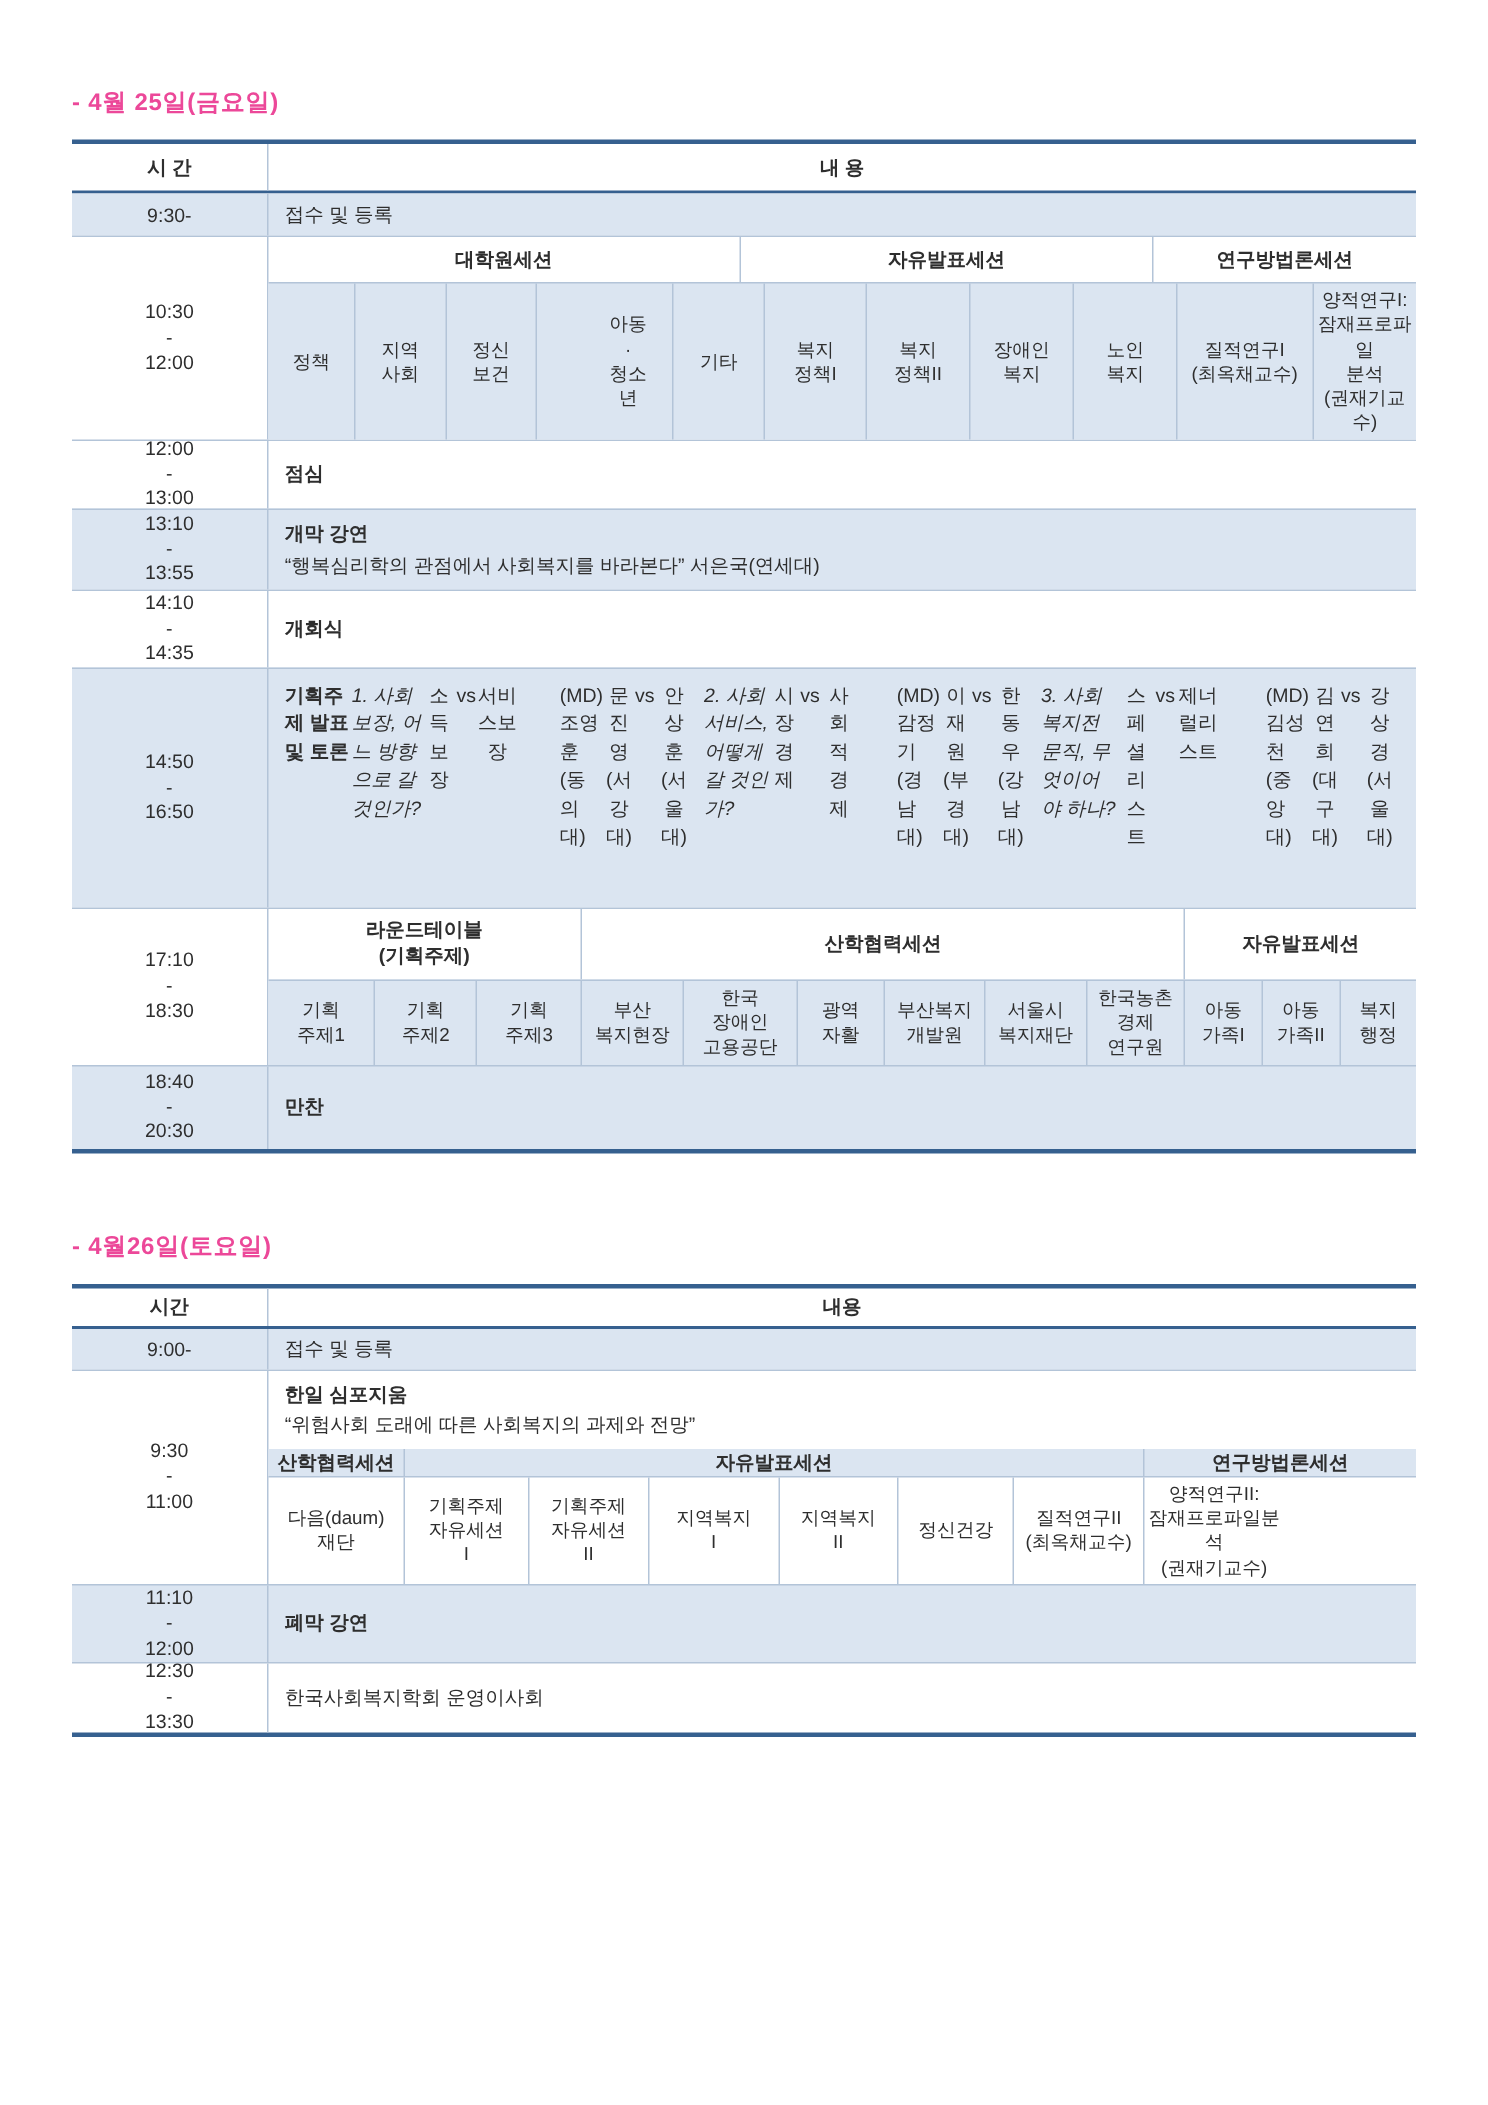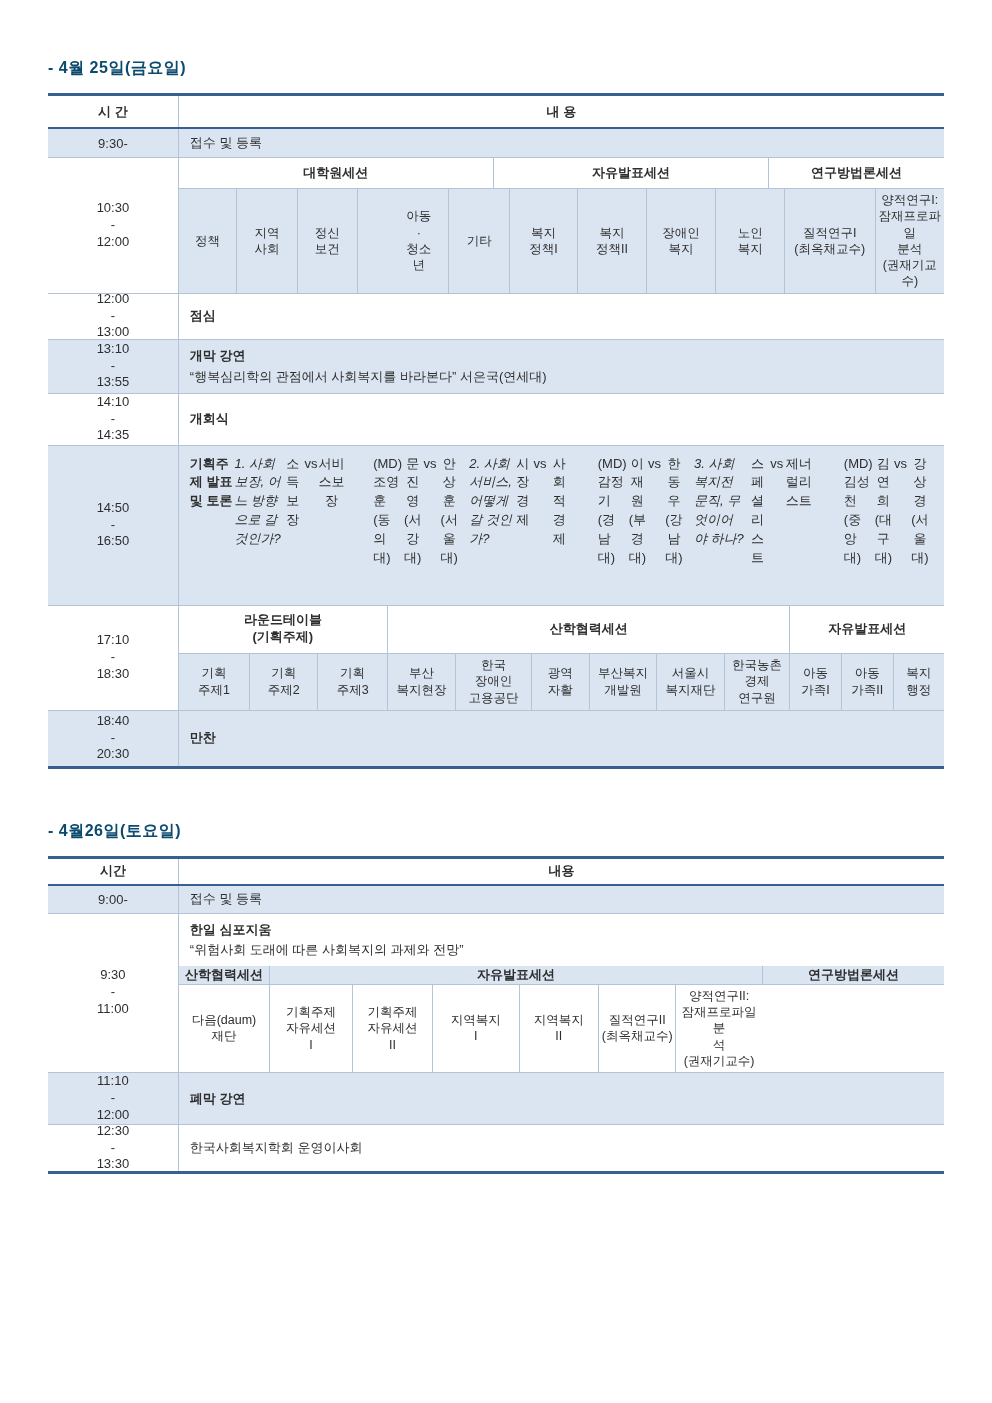--- a/index.html
+++ b/index.html
@@ -11,21 +11,21 @@
   *{box-sizing:border-box;margin:0;padding:0;}
   html,body{background:#fff;}
   body{
     width:992px;height:1403px;
     font-family:"Liberation Sans","DejaVu Sans",sans-serif;
     color:var(--text);
     font-size:13px;
   }
   .page{padding:58px 48px 0 48px;}
   .day-title{
-    font-weight:bold;font-size:16px;color:#0c4a6e;
+    font-weight:bold;font-size:16px;color:#ec4899;
     margin-bottom:14px;letter-spacing:.5px;
   }
   .tbl{
     border-top:3px solid var(--navy);
     border-bottom:3px solid var(--navy);
     width:100%;
   }
   .row{display:flex;align-items:stretch;}
   .row + .row{border-top:1px solid var(--line);}
   .thead{border-bottom:2px solid var(--navy);font-weight:bold;}
@@ -352,20 +352,21 @@
             <div class="cell pre">기획주제
 자유세션
 I</div>
             <div class="cell pre">기획주제
 자유세션
 II</div>
             <div class="cell pre">지역복지
 I</div>
             <div class="cell pre">지역복지
 II</div>
+            <div class="cell pre">정신건강</div>
             <div class="cell pre">질적연구II
 (최옥채교수)</div>
             <div class="cell pre">양적연구II:
 잠재프로파일분
 석
 (권재기교수)</div>
           </div>
         </div>
       </div>
 

